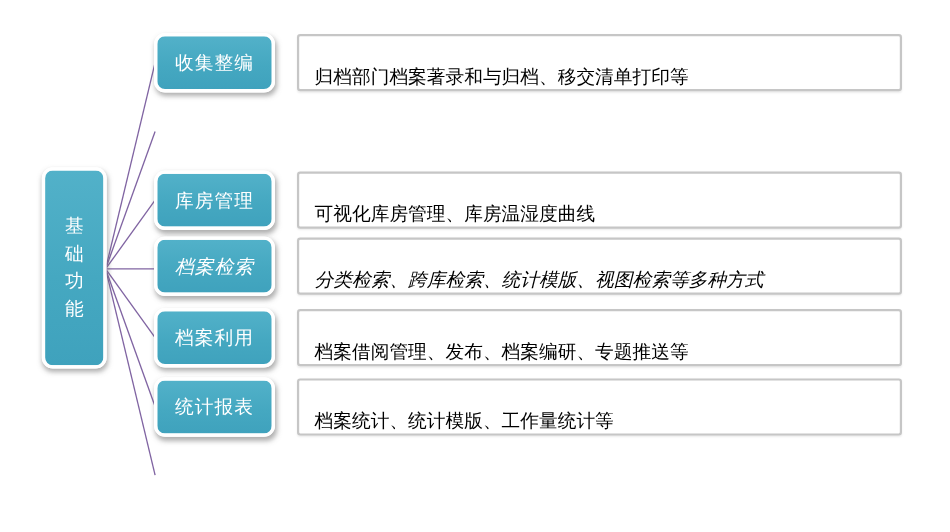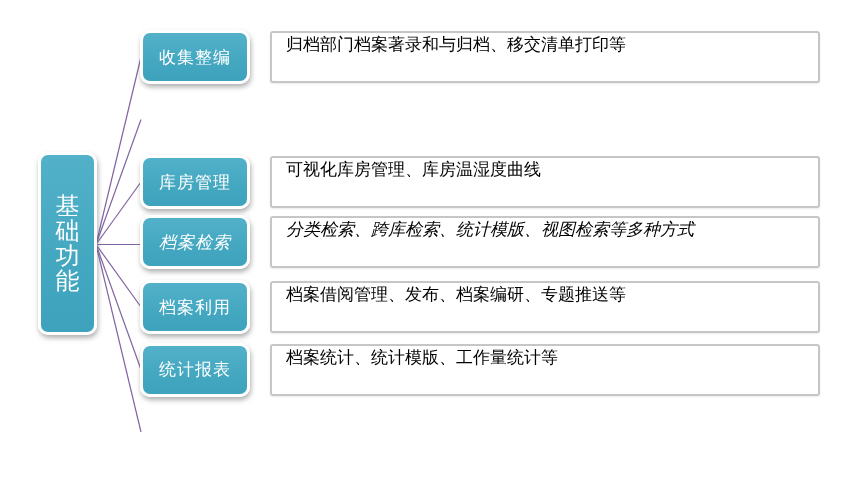--- a/index.html
+++ b/index.html
@@ -34,21 +34,21 @@
     border: 3px solid #ffffff;
     border-radius: 10px;
     box-shadow: 1px 3px 5px rgba(110,110,110,0.55);
     display: flex;
     align-items: center;
     justify-content: center;
     z-index: 2;
   }
   .root-label {
     color: #ffffff;
-    font-size: 24px;
+    font-size: 17px;
     line-height: 25px;
     width: 1.15em;
     text-align: center;
     word-break: break-all;
     letter-spacing: 0;
   }
   .rows {
     position: absolute;
     left: 140px;
     top: 0;
@@ -93,21 +93,21 @@
   .desc {
     margin-left: 20px;
     flex: 1;
     height: 52px;
     box-sizing: border-box;
     background: #ffffff;
     border: 2px solid #C6C6C6;
     border-radius: 3px;
     box-shadow: 0 1px 2px rgba(0,0,0,0.08);
     display: flex;
-    align-items: flex-start;
+    align-items: flex-end;
   }
   .desc-text {
     padding-left: 14px;
     font-size: 17px;
     color: #000000;
     white-space: nowrap;
   }
 </style>
 </head>
 <body>

